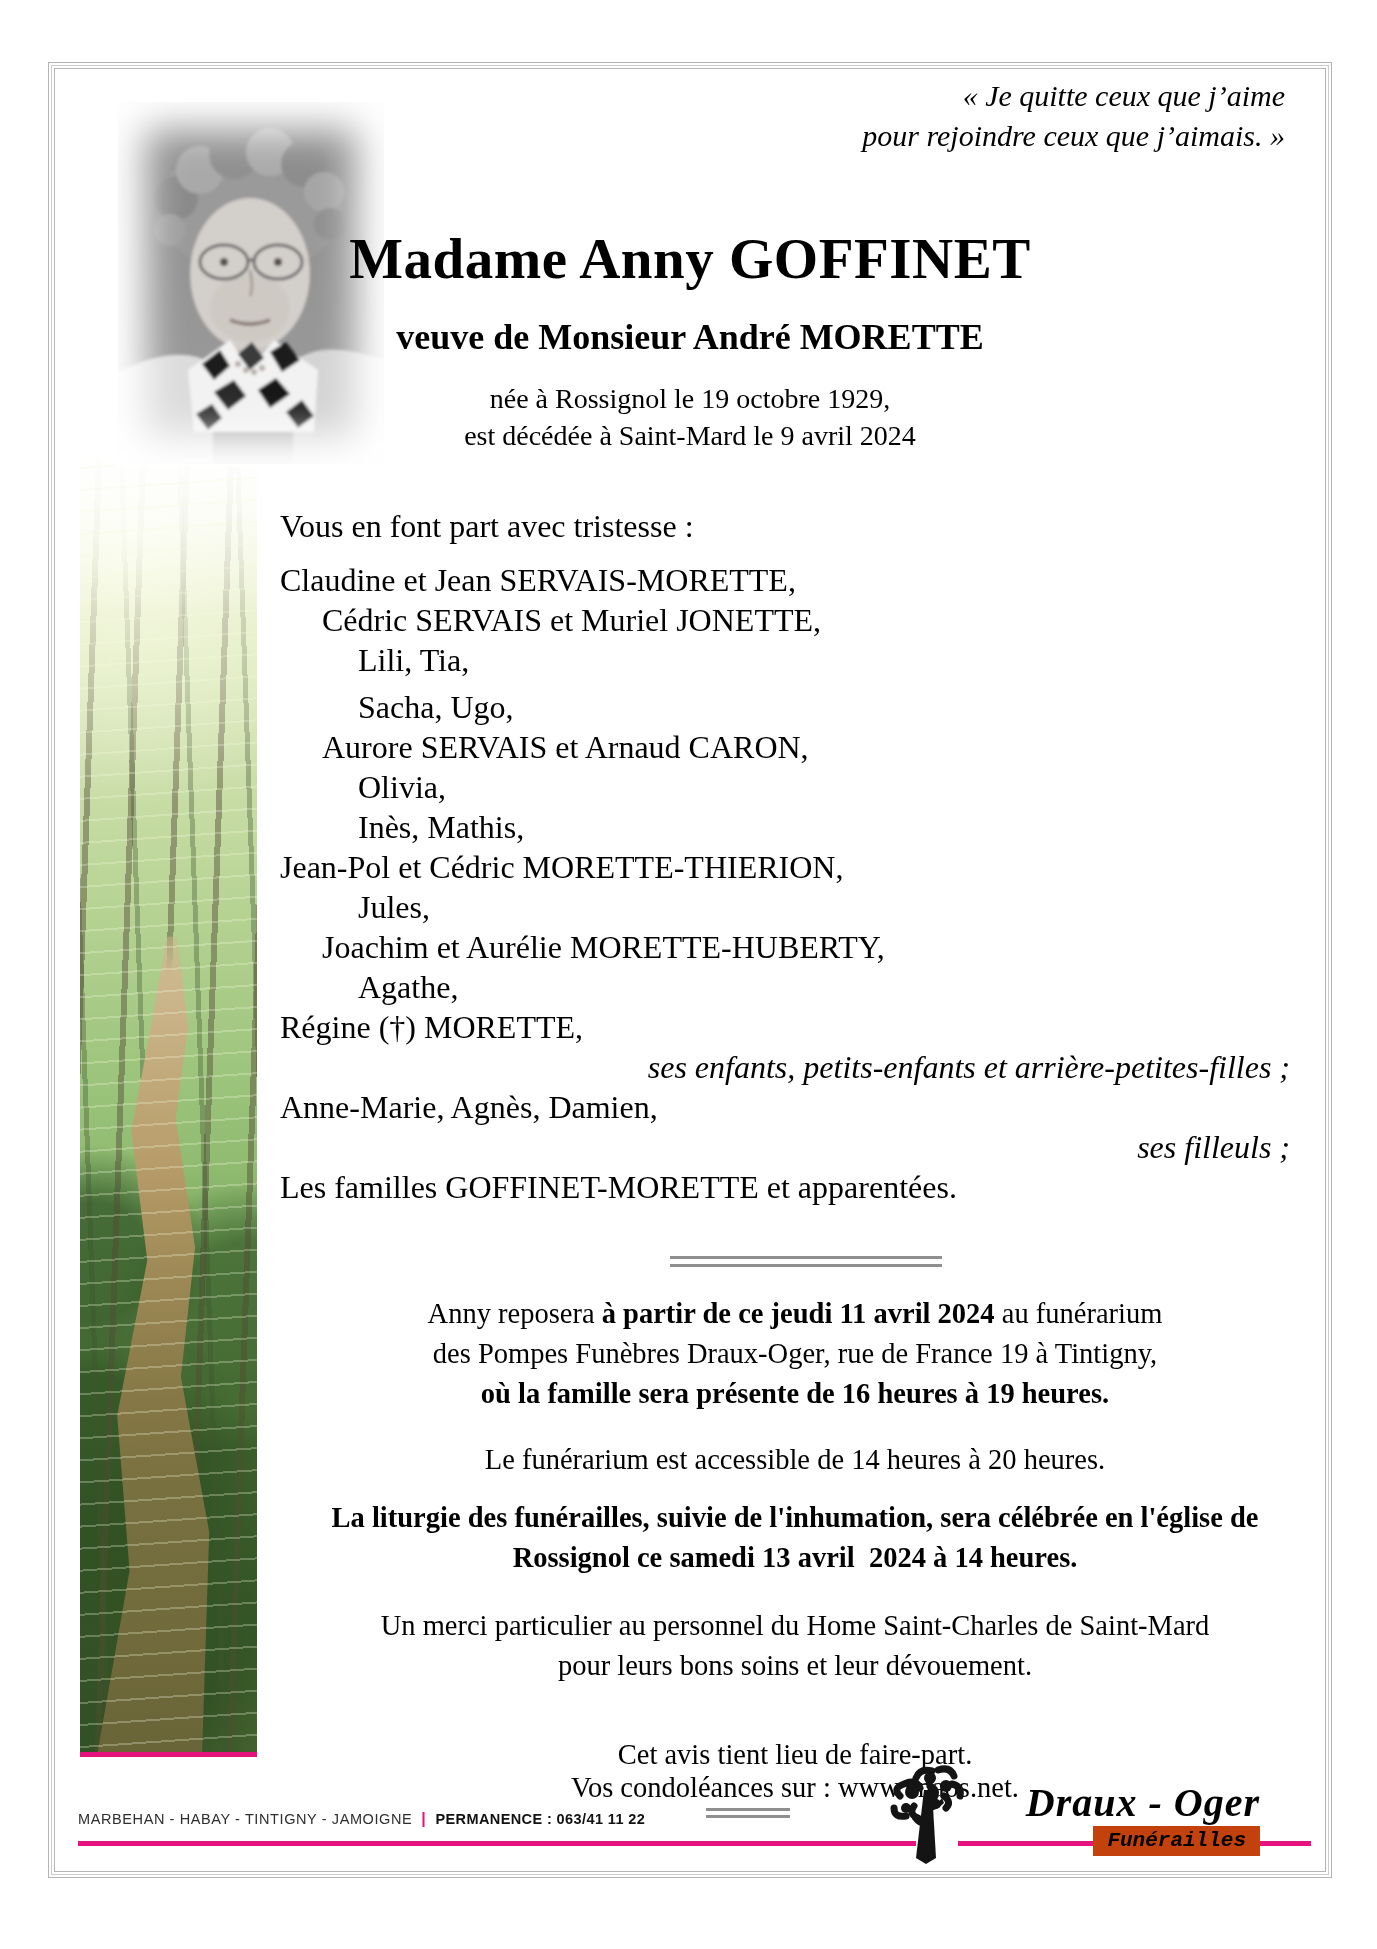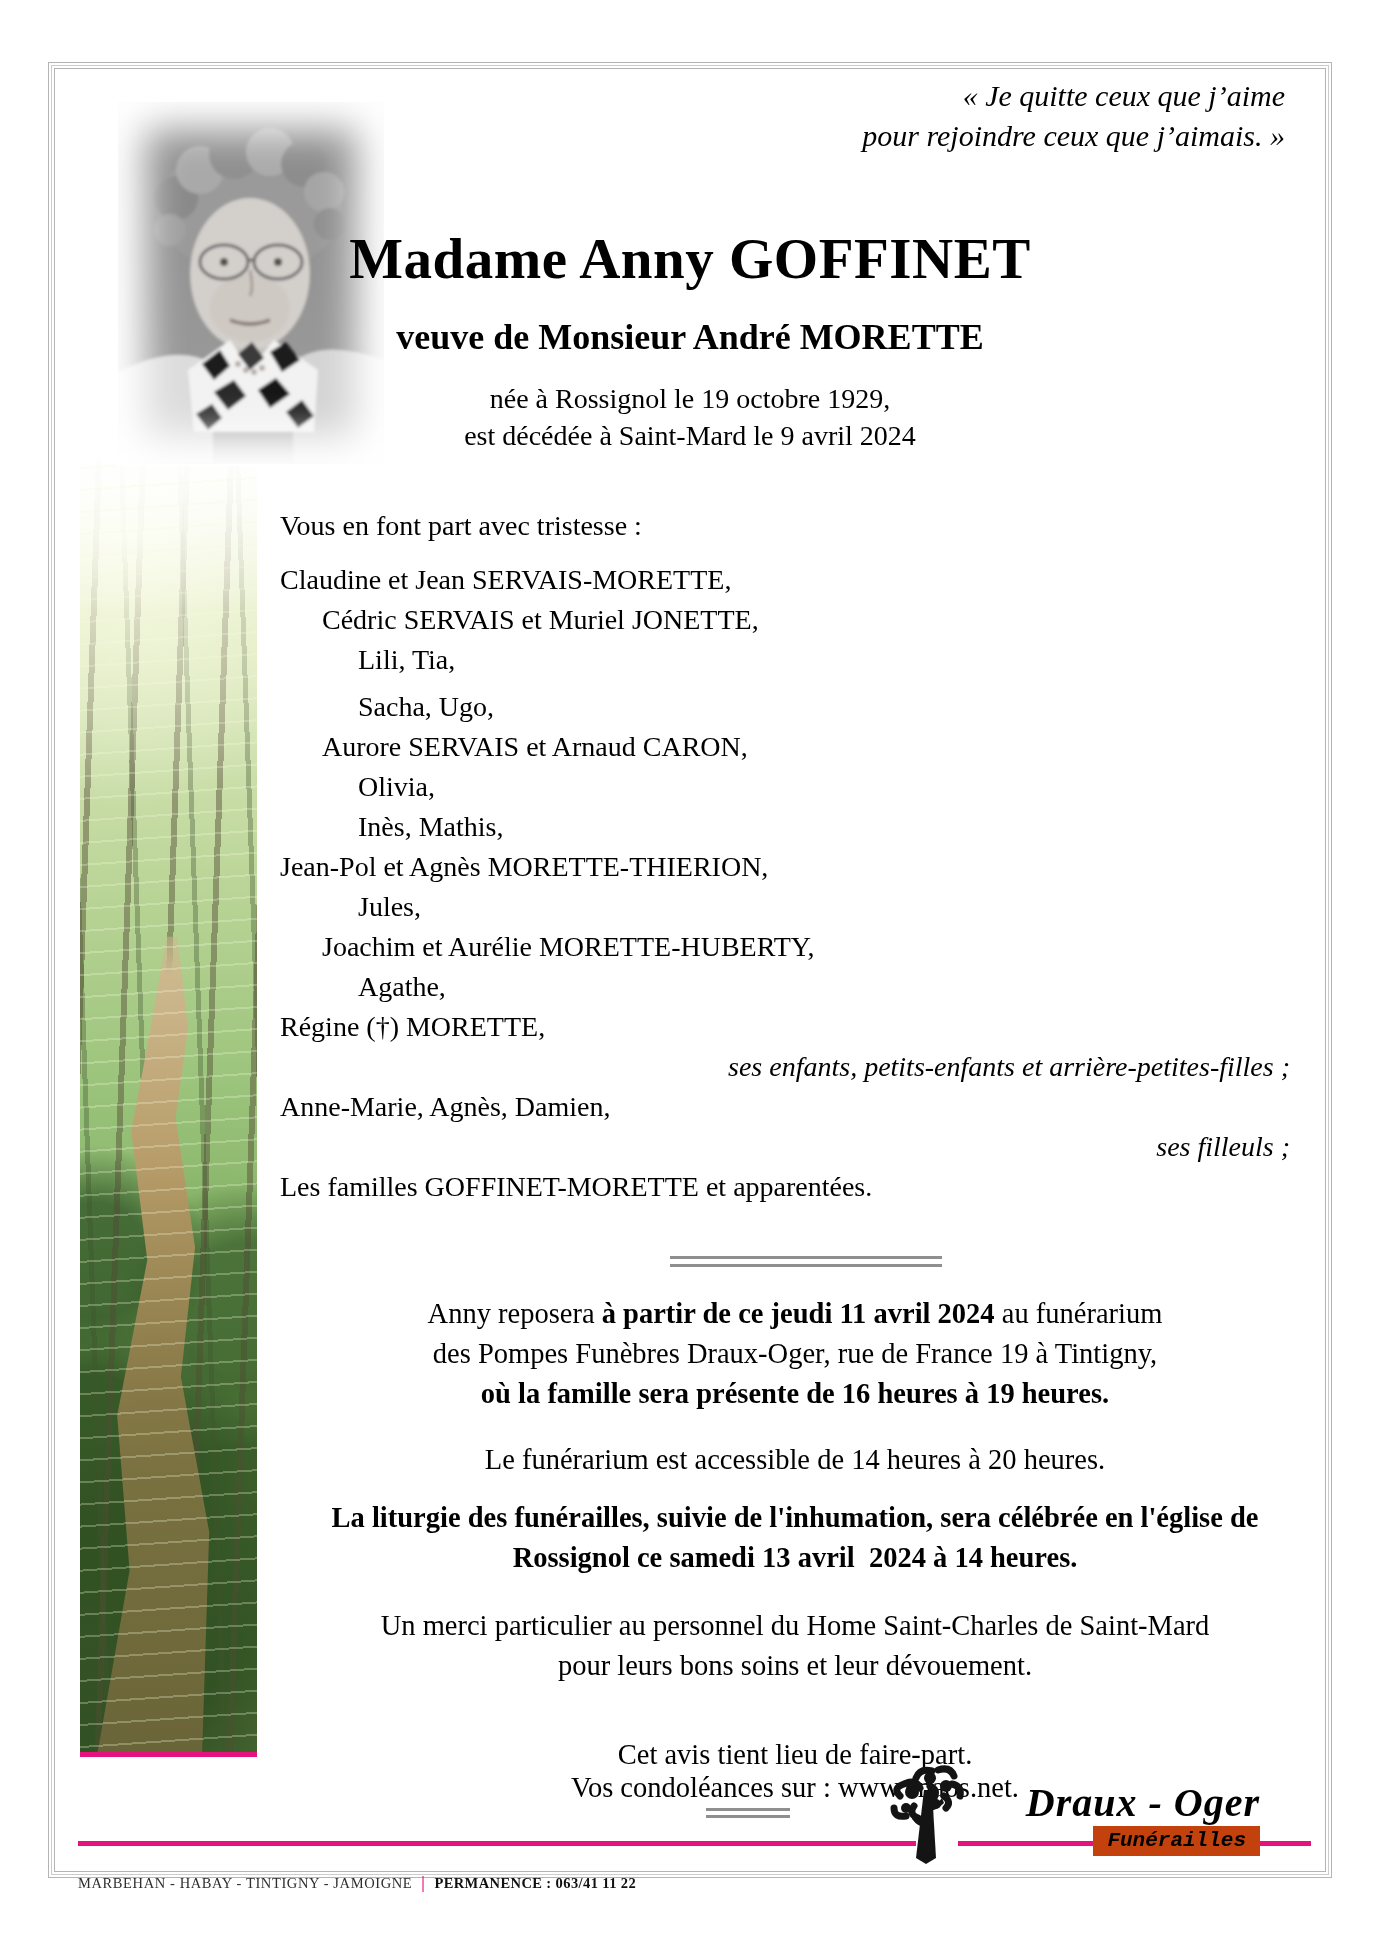--- a/index.html
+++ b/index.html
@@ -45,37 +45,37 @@
   .quote{position:absolute;right:92px;top:76px;text-align:right;font-style:italic;
          font-size:30px;line-height:40px;z-index:4;}
 
   
   .header{position:absolute;left:50px;width:1280px;top:228px;text-align:center;z-index:4;}
   .title{font-size:57px;font-weight:bold;letter-spacing:.5px;line-height:62px;}
   .subtitle{font-size:36px;font-weight:bold;margin-top:26px;line-height:42px;}
   .vitals{margin-top:22px;font-size:28px;line-height:37px;}
 
   
-  .announce{position:absolute;left:280px;width:1010px;top:506px;z-index:4;font-size:28px;}
+  .announce{position:absolute;left:280px;width:1010px;top:506px;z-index:4;font-size:32px;}
   .intro{height:40px;line-height:40px;margin-bottom:14px;}
   .fam-row{height:40px;line-height:40px;white-space:pre;}
   .fam-role{text-align:right;font-style:italic;white-space:pre;}
 
   
   .divider{position:absolute;left:670px;top:1256px;width:272px;height:11px;box-sizing:border-box;
            border-top:3px solid #8f8f8f;border-bottom:3px solid #8f8f8f;z-index:4;}
 
   
   .para{position:absolute;left:280px;width:1030px;text-align:center;font-size:28.5px;line-height:40px;z-index:4;}
   .p-line{white-space:pre-wrap;}
   .p1{top:1294px;} .p2{top:1440px;} .p3{top:1498px;} .p4{top:1606px;} .p5{top:1768px;} .p6{top:1735px;}
 
   
-  .footer-cities{position:absolute;left:78px;top:1874px;z-index:4;
-    font-family:Liberation Serif, serif;font-size:14.5px;letter-spacing:.6px;color:#2e2e2e;}
+  .footer-cities{position:absolute;left:78px;top:1810px;z-index:4;
+    font-family:Liberation Sans, sans-serif;font-size:14.5px;letter-spacing:.6px;color:#2e2e2e;}
   .footer-cities .sep{color:#e6137f;font-weight:700;margin:0 9px;font-size:16px;}
   .footer-cities .perm{font-weight:700;color:#111;letter-spacing:.4px;}
   .pink-line{position:absolute;left:78px;top:1841px;width:1233px;height:5px;background:#e6137f;z-index:4;}
   .equals{position:absolute;left:706px;top:1808px;width:84px;height:10px;box-sizing:border-box;
           border-top:3px solid #8f8f8f;border-bottom:3px solid #8f8f8f;z-index:4;}
   .trunk-gap{position:absolute;left:916px;top:1838px;width:42px;height:12px;background:#fff;z-index:5;}
   .tree{position:absolute;left:886px;top:1762px;z-index:6;}
   .brand{position:absolute;left:990px;top:1782px;width:270px;text-align:right;z-index:6;}
   .brand-name{font-size:40px;font-weight:bold;font-style:italic;line-height:42px;letter-spacing:1px;
               font-family:"Liberation Serif",serif;}
@@ -169,21 +169,21 @@
   <div class="announce">
     <div class="intro">Vous en font part avec tristesse :</div>
     <div>
         <div class="fam-row" style="padding-left: 0px;">Claudine et Jean SERVAIS-MORETTE,</div>
         <div class="fam-row" style="padding-left: 42px;">Cédric SERVAIS et Muriel JONETTE,</div>
         <div class="fam-row" style="padding-left: 78px;">Lili, Tia,</div>
         <div class="fam-row" style="padding-left: 78px; margin-top: 7px;">Sacha, Ugo,</div>
         <div class="fam-row" style="padding-left: 42px;">Aurore SERVAIS et Arnaud CARON,</div>
         <div class="fam-row" style="padding-left: 78px;">Olivia,</div>
         <div class="fam-row" style="padding-left: 78px;">Inès, Mathis,</div>
-        <div class="fam-row" style="padding-left: 0px;">Jean-Pol et Agnès MORETTE-THIERION,</div>
+        <div class="fam-row" style="padding-left: 0px;">Jean-Pol et Cédric MORETTE-THIERION,</div>
         <div class="fam-row" style="padding-left: 78px;">Jules,</div>
         <div class="fam-row" style="padding-left: 42px;">Joachim et Aurélie MORETTE-HUBERTY,</div>
         <div class="fam-row" style="padding-left: 78px;">Agathe,</div>
         <div class="fam-row" style="padding-left: 0px;">Régine (†) MORETTE,</div>
         <div class="fam-row fam-role">ses enfants, petits-enfants et arrière-petites-filles ;</div>
         <div class="fam-row" style="padding-left: 0px;">Anne-Marie, Agnès, Damien,</div>
         <div class="fam-row fam-role">ses filleuls ;</div>
         <div class="fam-row" style="padding-left: 0px;">Les familles GOFFINET-MORETTE et apparentées.</div>
       </div>
   </div>

